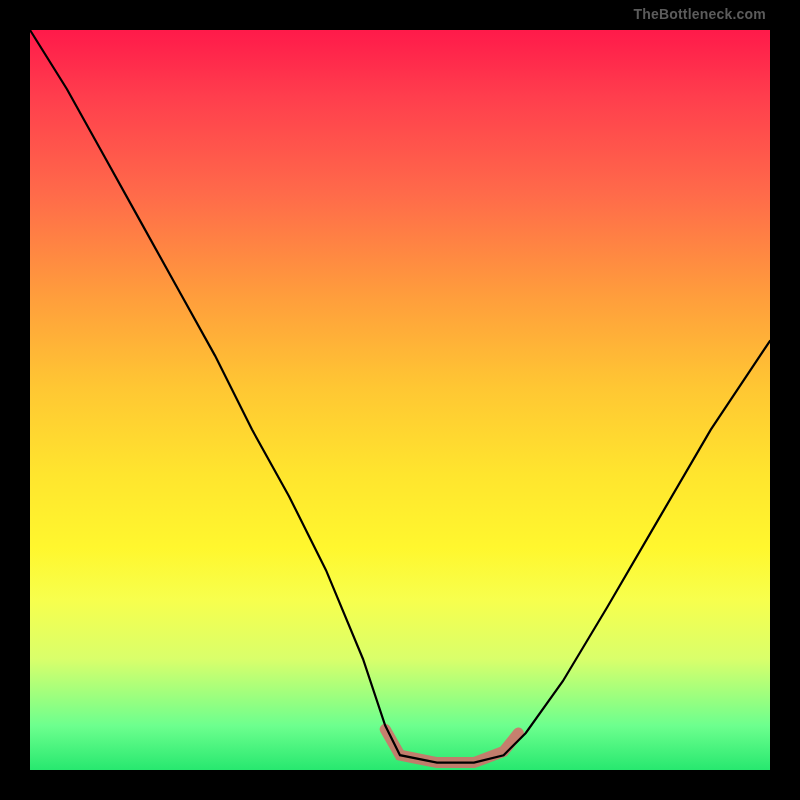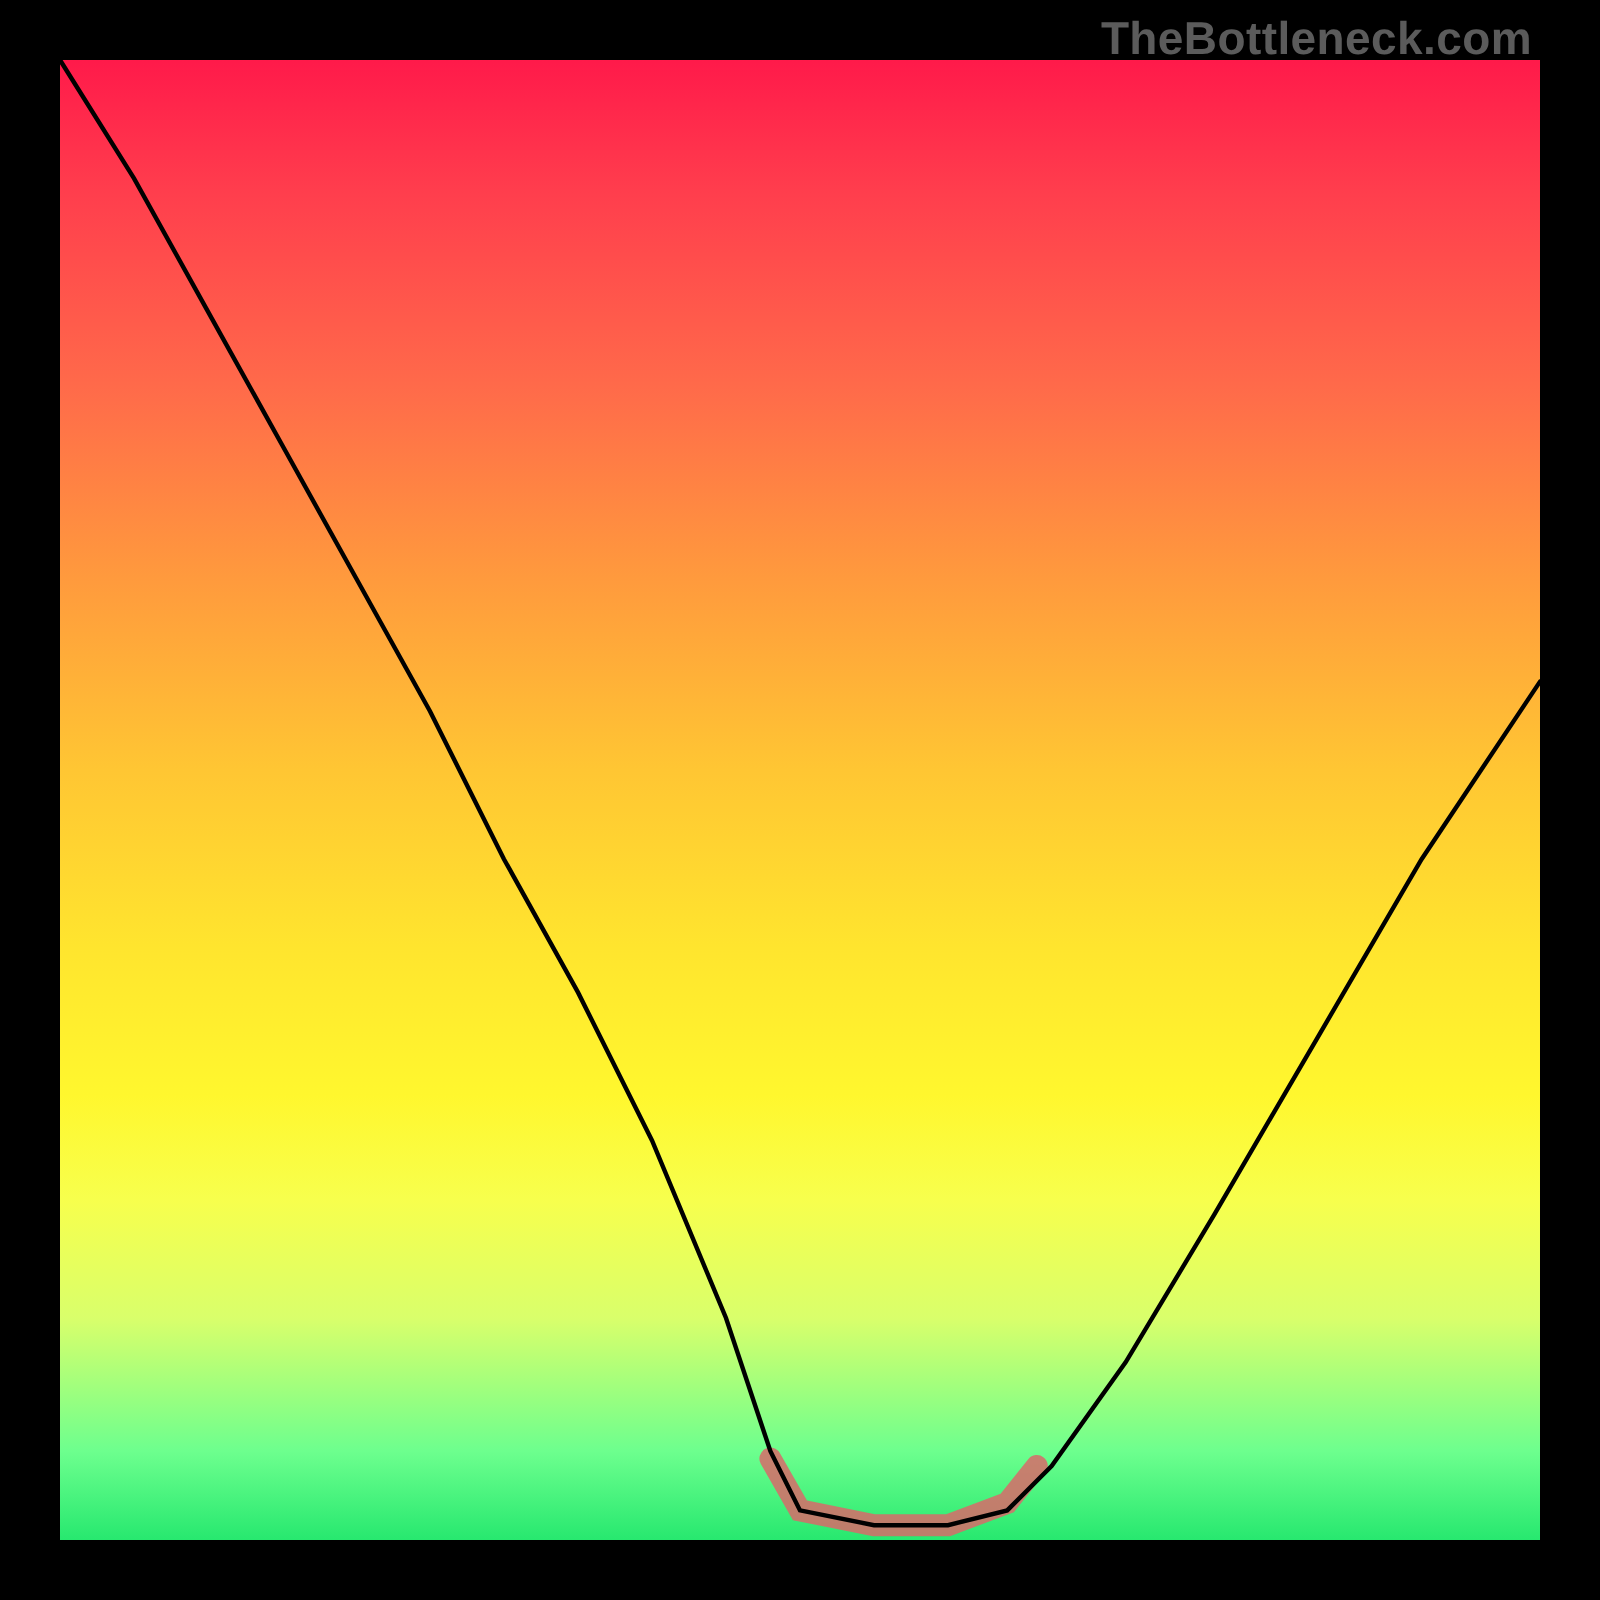--- a/index.html
+++ b/index.html
@@ -28,21 +28,21 @@
       #d9ff6b 85%,
       #6dff8e 94%,
       #27e86f 100%
     );
   }
   .watermark {
     position: absolute;
     top: 6px;
     right: 34px;
     font-family: Arial, Helvetica, sans-serif;
-    font-size: 23px;
+    font-size: 14px;
     font-weight: 600;
     color: #5b5b5b;
     letter-spacing: 0.2px;
   }
   svg.curves {
     position: absolute;
     left: 0;
     top: 0;
     width: 740px;
     height: 740px;

